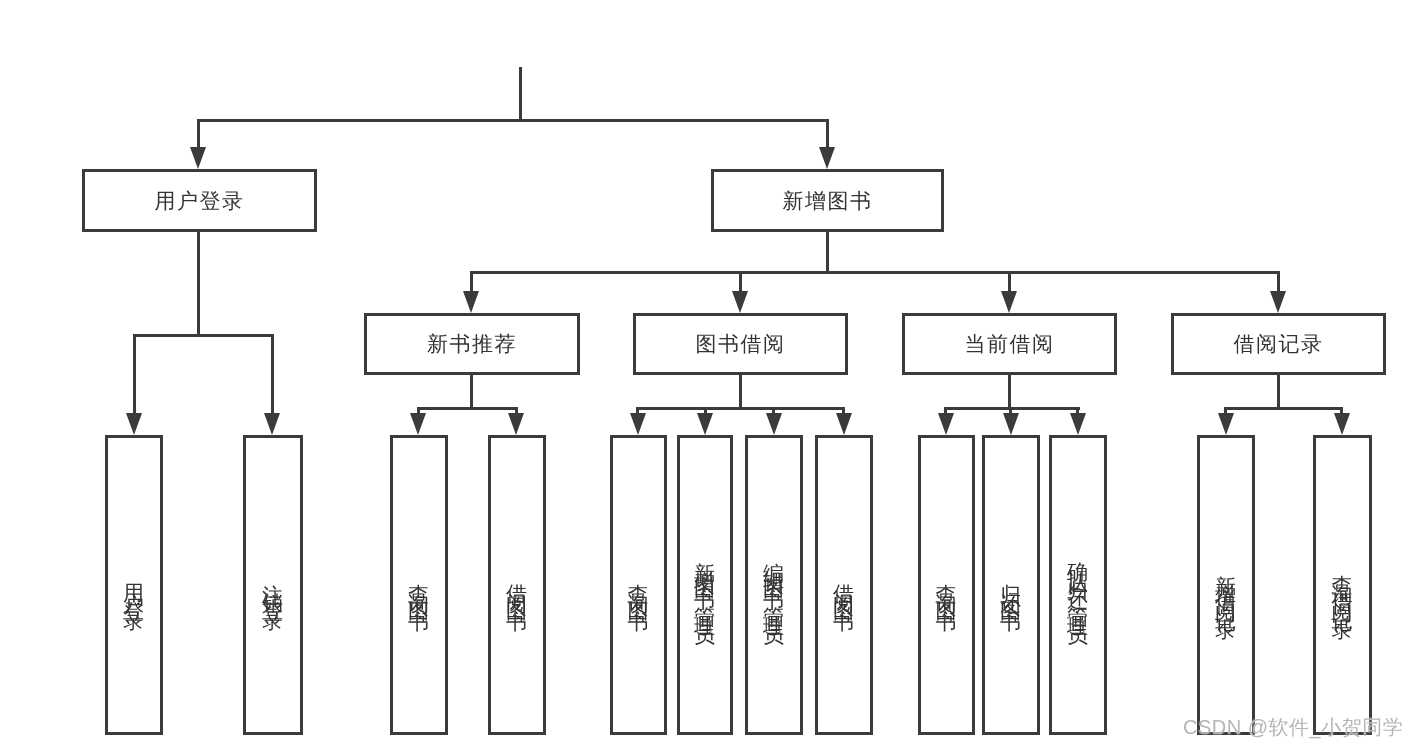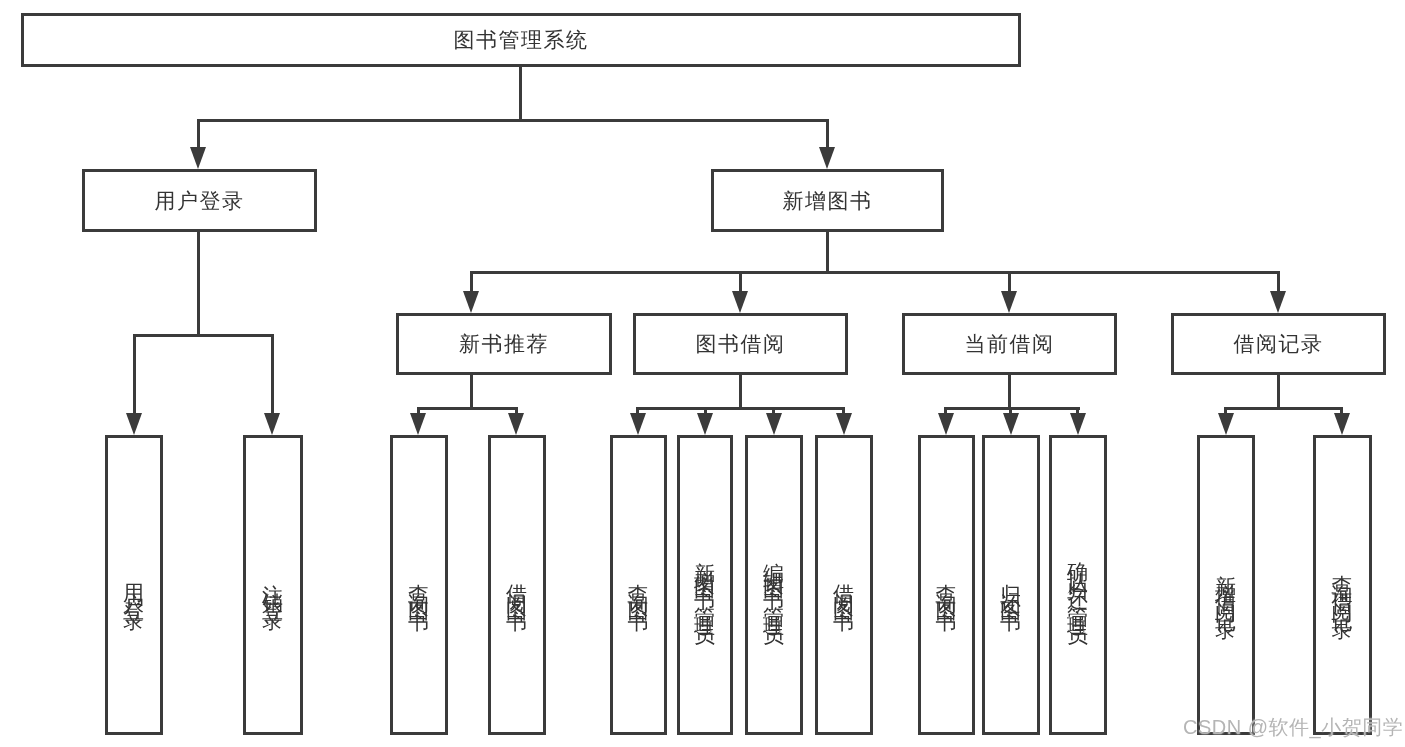--- a/index.html
+++ b/index.html
@@ -51,21 +51,20 @@
     z-index:5;
     letter-spacing:0.5px;
     text-shadow:0 0 2px #ffffff;
   }
 </style>
 </head>
 <body>
 
 <div class="canvas">
 
-  <div class="box root" style="left:21px;top:13px;width:1000px;height:54px;">图书管理系统</div>
 
   <div class="line" style="left:519px;top:67px;width:3px;height:55px;"></div>
   <div class="line" style="left:197px;top:119px;width:632px;height:3px;"></div>
   <div class="line" style="left:197px;top:119px;width:3px;height:32px;"></div>
   <div class="ah" style="left:190px;top:147px;"></div>
   <div class="line" style="left:826px;top:119px;width:3px;height:32px;"></div>
   <div class="ah" style="left:819px;top:147px;"></div>
 
   <div class="box" style="left:82px;top:169px;width:235px;height:63px;">用户登录</div>
   <div class="box" style="left:711px;top:169px;width:233px;height:63px;">新增图书</div>
@@ -81,21 +80,21 @@
   <div class="line" style="left:470px;top:271px;width:810px;height:3px;"></div>
   <div class="line" style="left:470px;top:271px;width:3px;height:22px;"></div>
   <div class="ah" style="left:463px;top:291px;"></div>
   <div class="line" style="left:739px;top:271px;width:3px;height:22px;"></div>
   <div class="ah" style="left:732px;top:291px;"></div>
   <div class="line" style="left:1008px;top:271px;width:3px;height:22px;"></div>
   <div class="ah" style="left:1001px;top:291px;"></div>
   <div class="line" style="left:1277px;top:271px;width:3px;height:22px;"></div>
   <div class="ah" style="left:1270px;top:291px;"></div>
 
-  <div class="box" style="left:364px;top:313px;width:216px;height:62px;margin-left:32px;">新书推荐</div>
+  <div class="box" style="left:364px;top:313px;width:216px;height:62px;">新书推荐</div>
   <div class="box" style="left:633px;top:313px;width:215px;height:62px;text-align:center;">图书借阅</div>
   <div class="box" style="left:1171px;top:313px;width:215px;height:62px;">借阅记录</div>
   <div class="box" style="left:902px;top:313px;width:215px;height:62px;">当前借阅</div>
 
   <div class="line" style="left:470px;top:375px;width:3px;height:35px;"></div>
   <div class="line" style="left:417px;top:407px;width:101px;height:3px;"></div>
   <div class="line" style="left:417px;top:407px;width:3px;height:10px;"></div>
   <div class="ah" style="left:410px;top:413px;"></div>
   <div class="line" style="left:515px;top:407px;width:3px;height:10px;"></div>
   <div class="ah" style="left:508px;top:413px;"></div>

